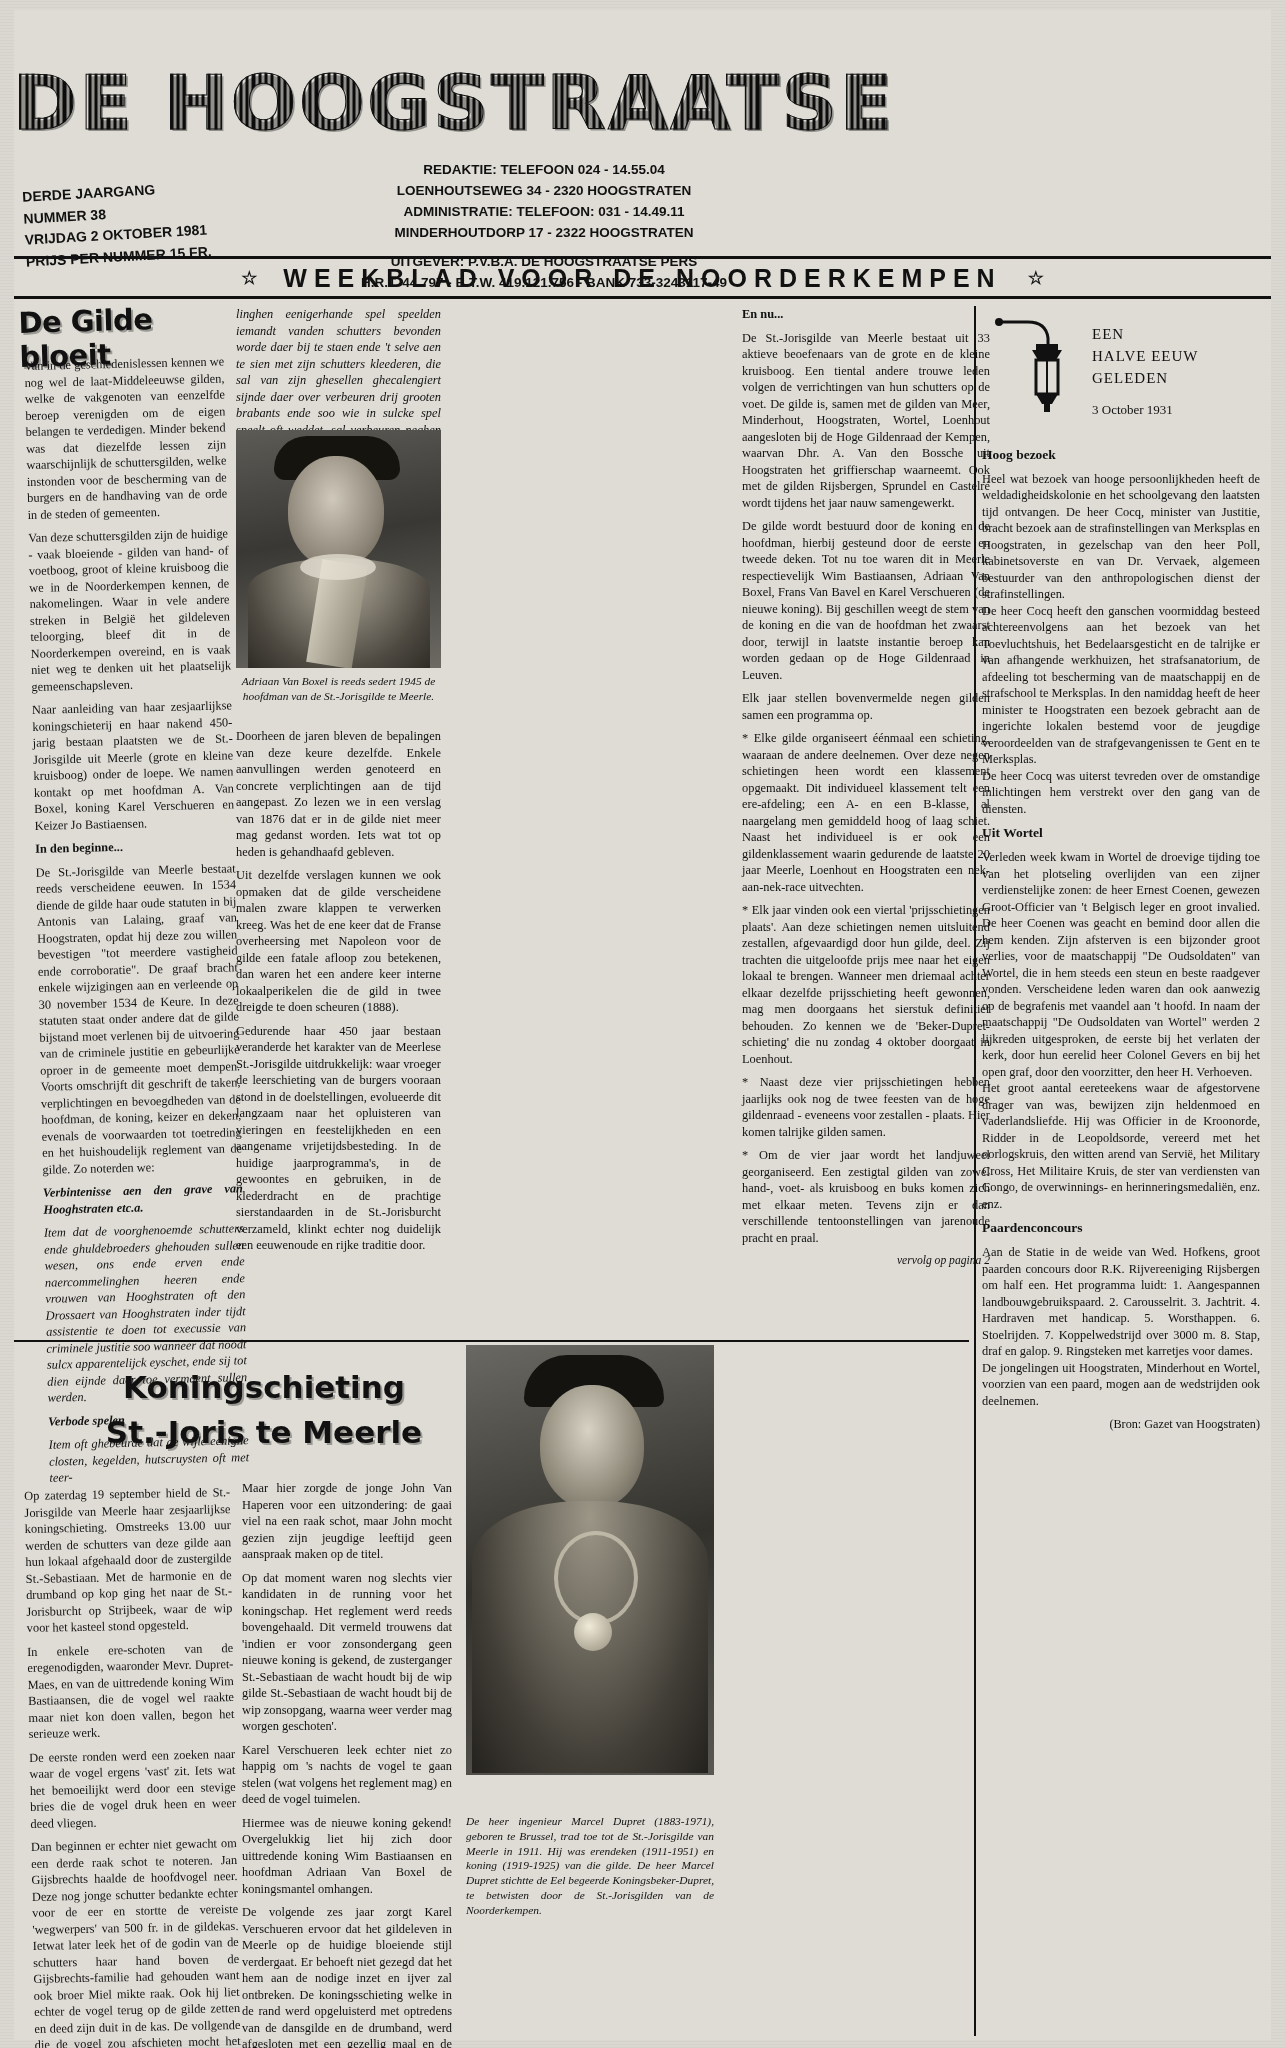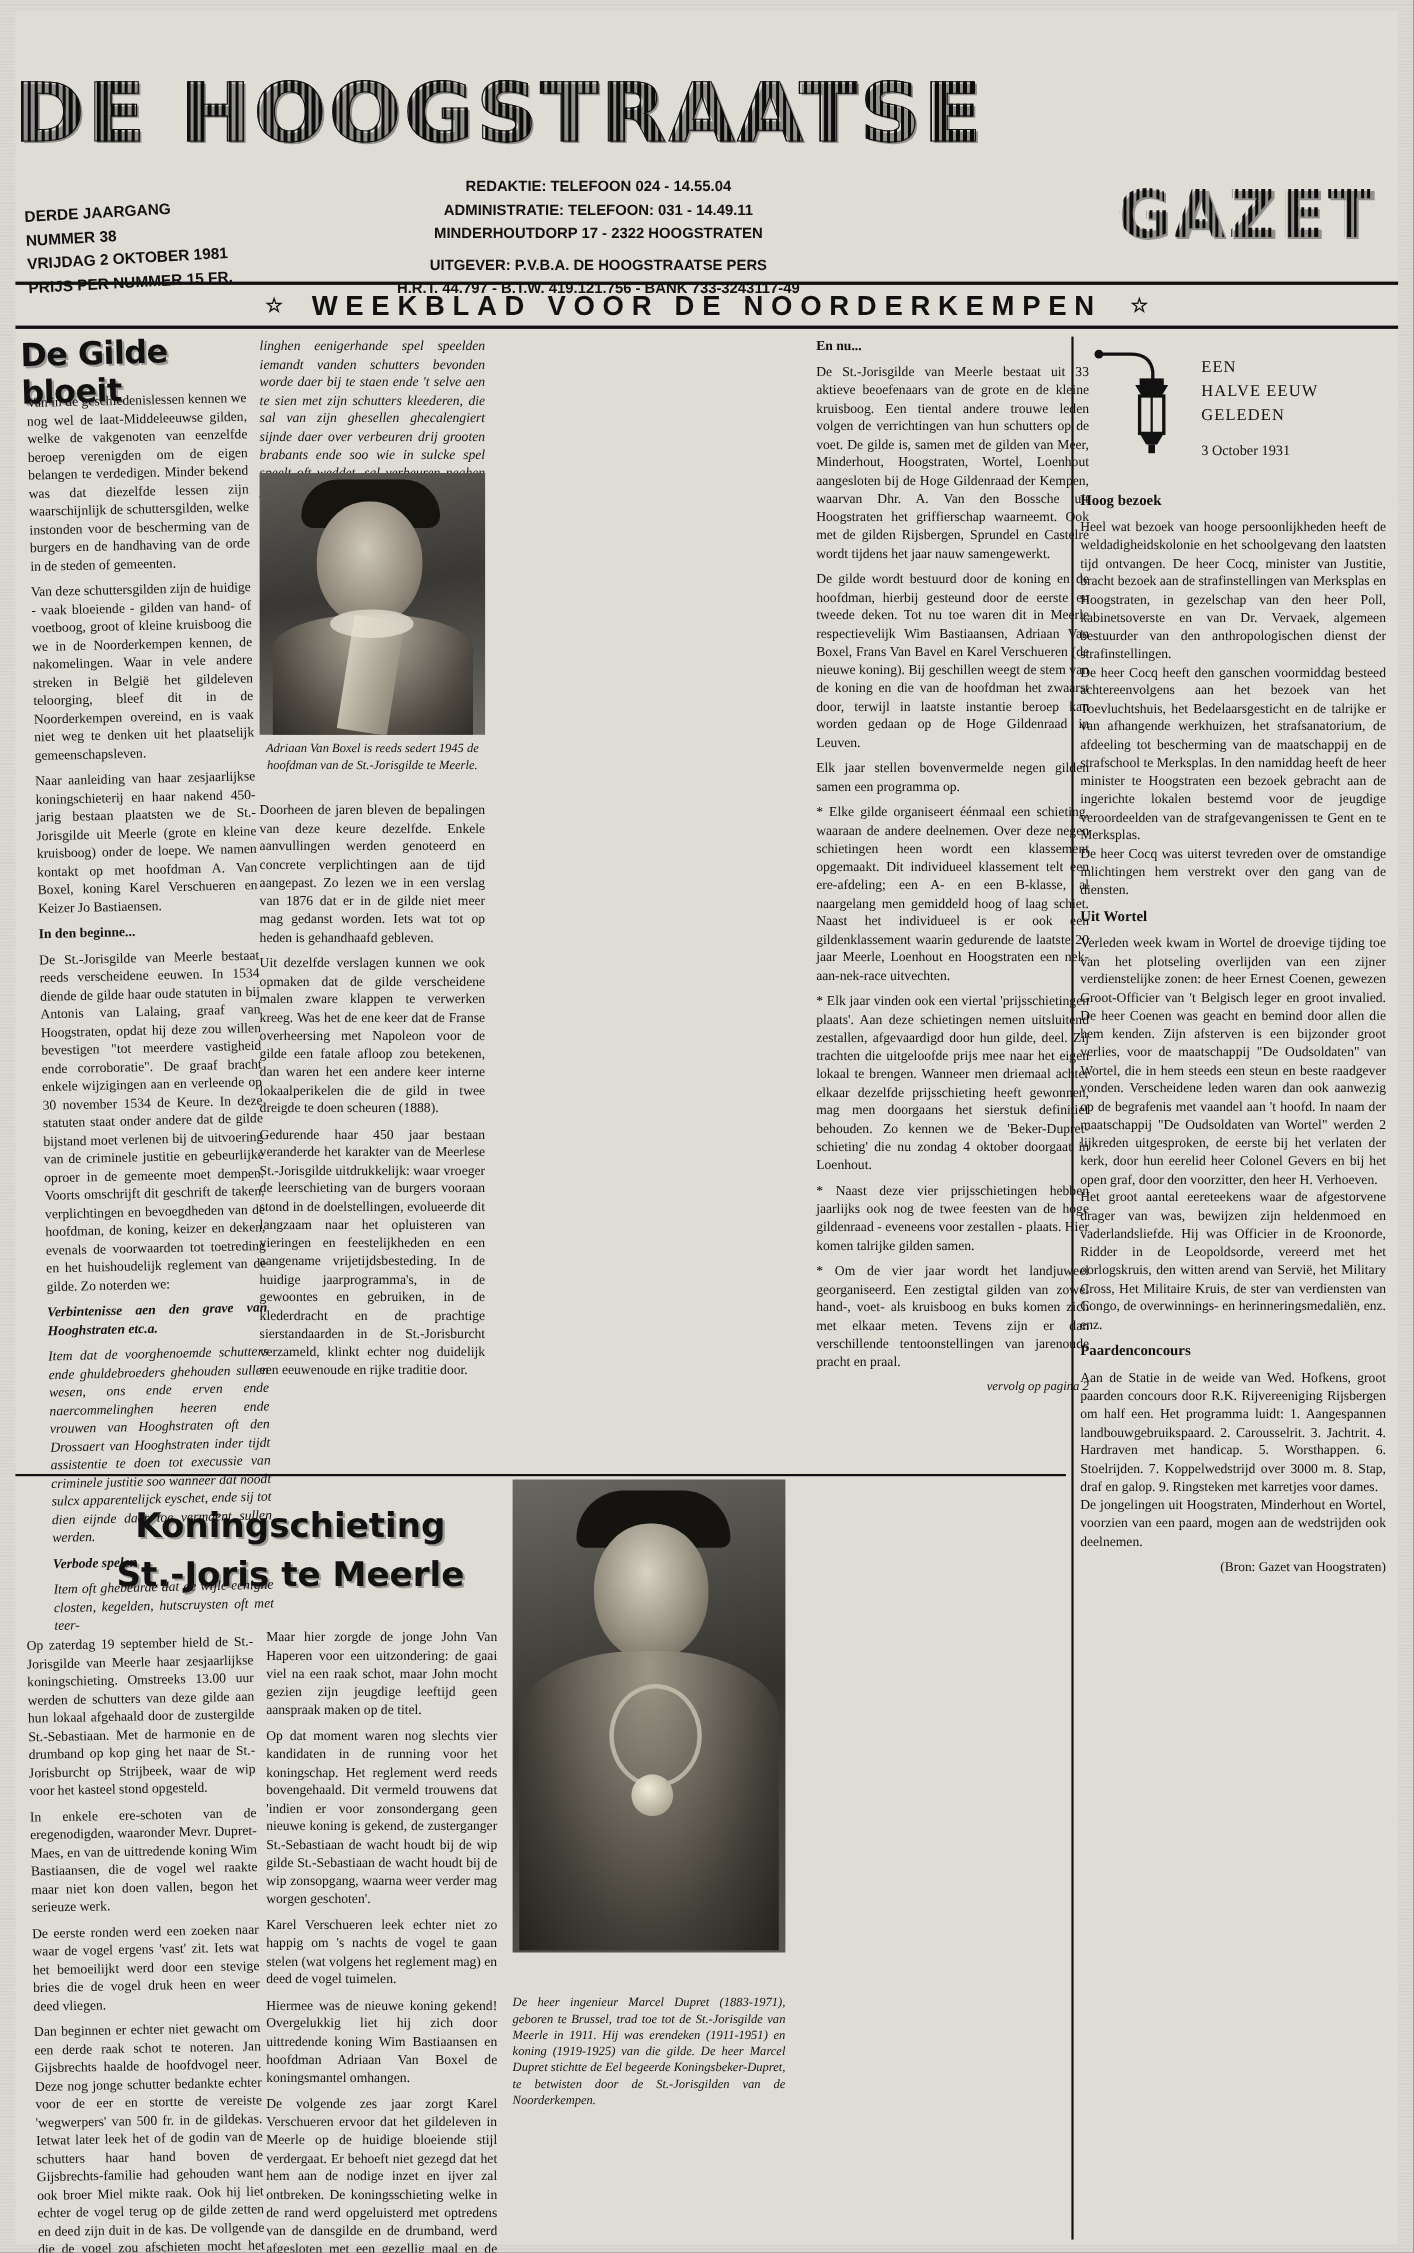--- a/index.html
+++ b/index.html
@@ -152,31 +152,31 @@
   .sep-h{position:absolute;background:#111;}
 </style>
 </head>
 <body>
 
 <div id="page">
  <div class="paper">
 
   <div class="masthead">
     <div class="logo-de-hoog"><span>DE HOOGSTRAATSE</span></div>
-    <div class="logo-gazet"><span>GAZET</span></div>
 
     <div class="issue-block">
       <div>DERDE JAARGANG</div>
       <div>NUMMER 38</div>
       <div>VRIJDAG 2 OKTOBER 1981</div>
       <div>PRIJS PER NUMMER 15 FR.</div>
     </div>
 
     <div class="contact-block">
       <div>REDAKTIE: TELEFOON 024 - 14.55.04</div>
+      <div>LOENHOUTSEWEG 34 - 2320 HOOGSTRATEN</div>
       <div>ADMINISTRATIE: TELEFOON: 031 - 14.49.11</div>
       <div>MINDERHOUTDORP 17 - 2322 HOOGSTRATEN</div>
       <div style="height:8px"></div>
       <div>UITGEVER: P.V.B.A. DE HOOGSTRAATSE PERS</div>
       <div>H.R.T. 44.797 - B.T.W. 419.121.756 - BANK 733-3243117-49</div>
     </div>
 
     <div class="rule-thick" style="top:246px"></div>
     <div class="weekblad">
       <span class="star">☆</span>

